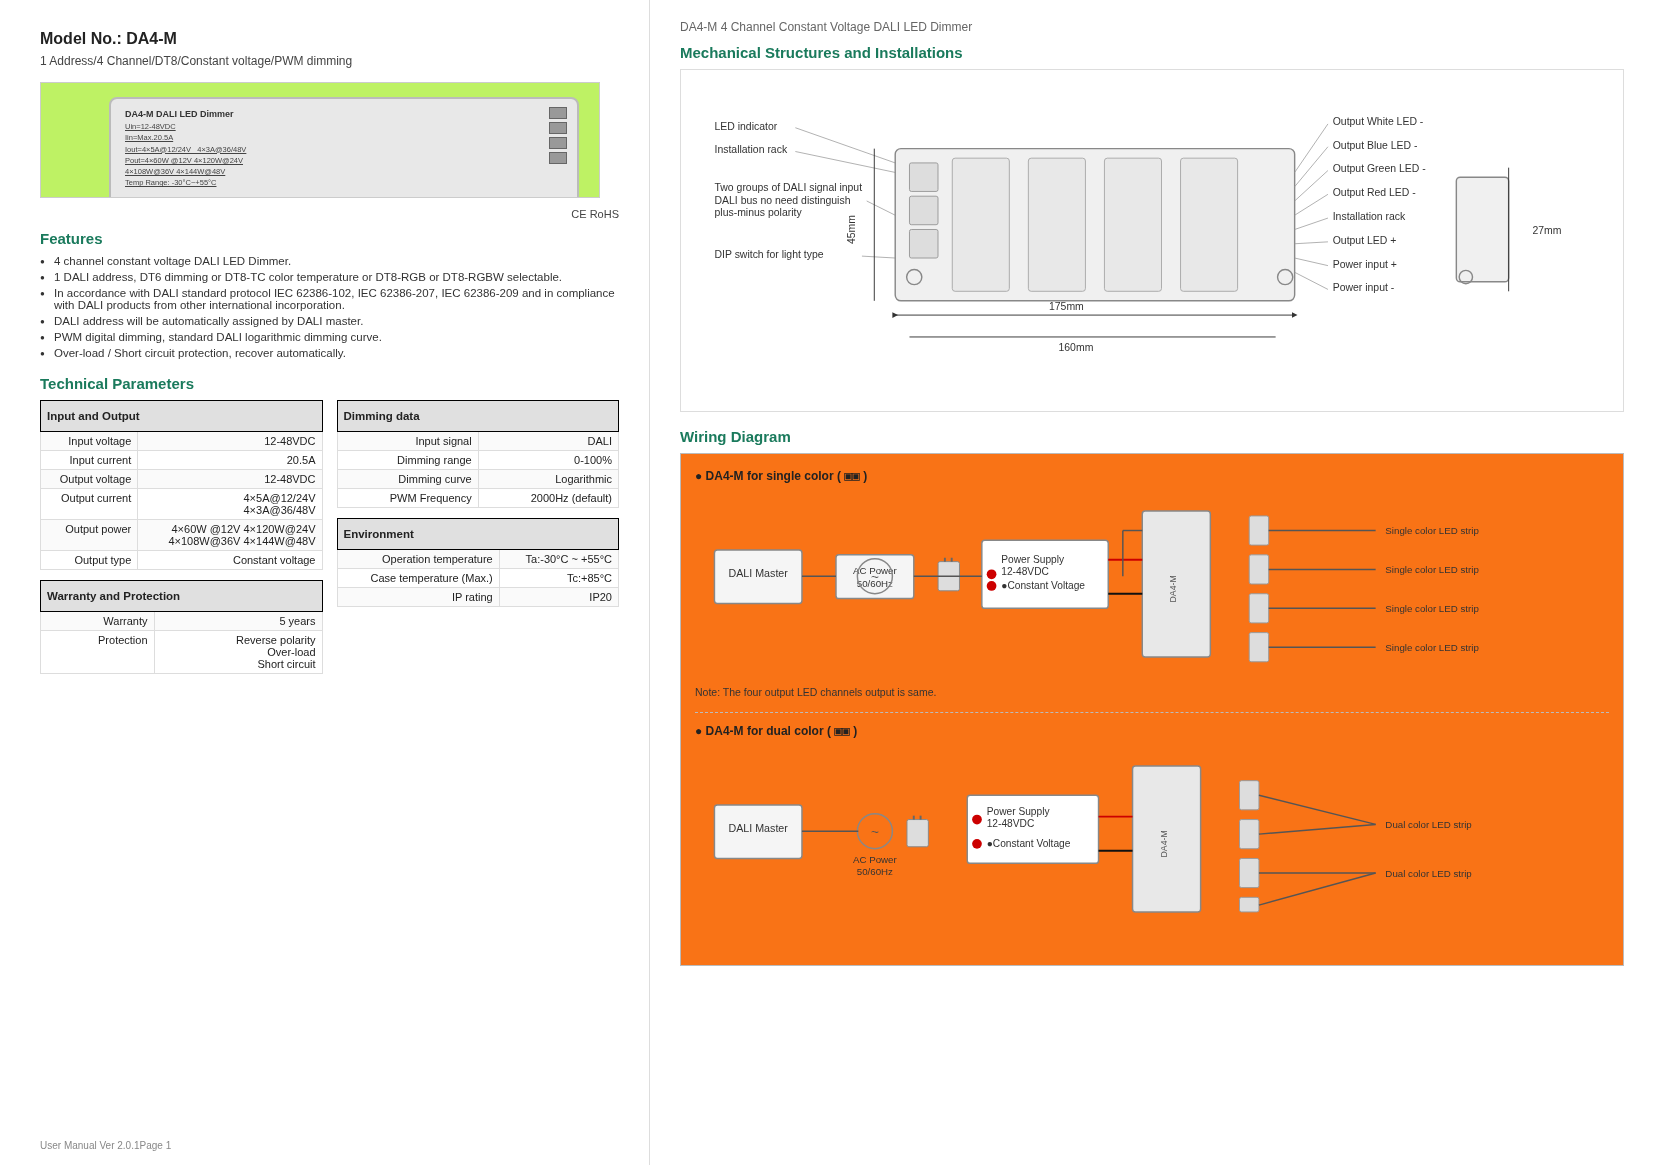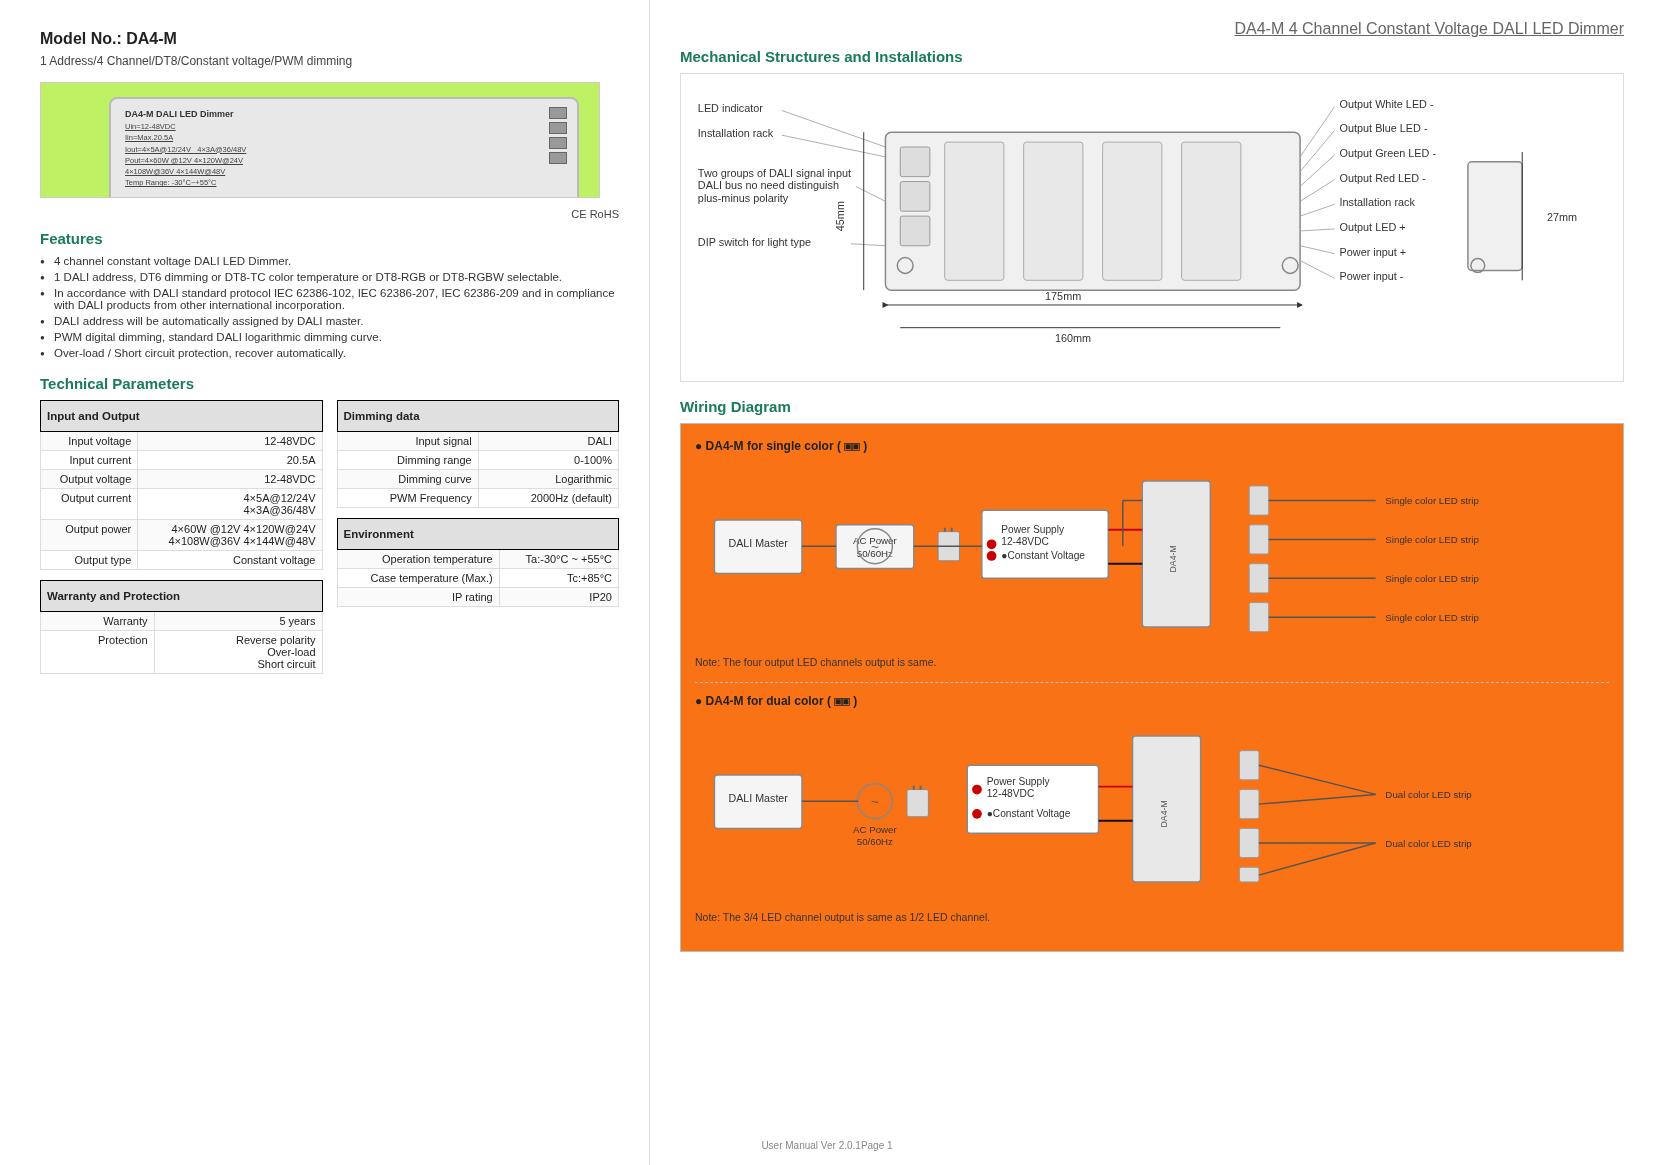--- a/index.html
+++ b/index.html
@@ -161,38 +161,36 @@
       vertical-align: top;
       background: #fff;
       text-align: right;
     }
     table.param-table tr:nth-child(even) td {
       background: #fafafa;
     }
 
     
     .right-header {
-      font-size: 16px;
+      font-size: 12px;
       color: #666;
-      text-align: right;
       margin-bottom: 10px;
-      text-decoration: underline;
     }
     .section-title-right {
       color: #1a7a5c;
       font-size: 15px;
       font-weight: bold;
       margin-bottom: 8px;
     }
 
     
     .mech-diagram {
       background: #fff;
       border: 1px solid #ddd;
-      padding: 7px;
+      padding: 24px;
       margin-bottom: 16px;
       position: relative;
     }
 
     
     .wiring-diagram {
       border: 1px solid #bbb;
       padding: 14px;
       background: #f97316;
     }
@@ -551,25 +549,24 @@
           <line x1="580" y1="163" x2="700" y2="130" stroke="#555" stroke-width="1.5"></line>
 
           <text x="710" y="84" font-size="10" fill="#333">Dual color LED strip</text>
           <text x="710" y="134" font-size="10" fill="#333">Dual color LED strip</text>
 
           <line x1="415" y1="72" x2="450" y2="72" stroke="#c00" stroke-width="2"></line>
           <line x1="415" y1="107" x2="450" y2="107" stroke="#111" stroke-width="2"></line>
 
           <line x1="110" y1="87" x2="168" y2="87" stroke="#555" stroke-width="1.5"></line>
         </svg>
-        <div class="wiring-note">Note: The 3/4 LED channel output is same as 1/2 LED channel.</div>
       </div>
 
     </div>
 
   </div>
 
 </div>
 
-<div style="position:fixed;bottom:14px;left:40px;right:40px;display:flex;justify-content:center;font-size:10px;color:#888;">
+<div style="position:fixed;bottom:14px;left:40px;right:40px;display:flex;justify-content:flex-start;font-size:10px;color:#888;">
   <span>User Manual Ver 2.0.1</span>
   <span>Page 1</span>
 </div>
 
 </body></html>

